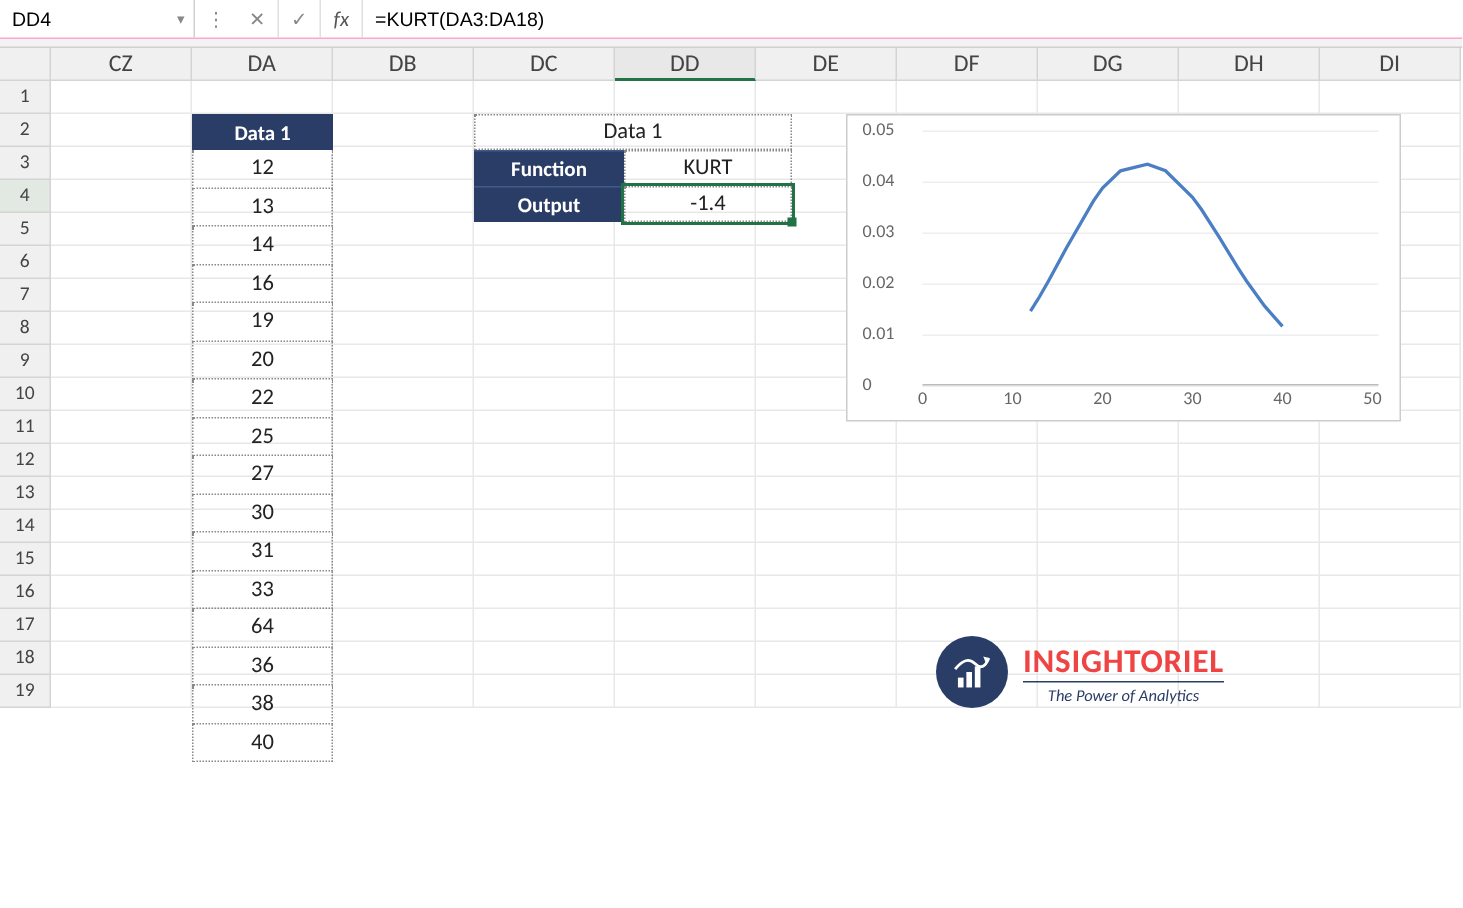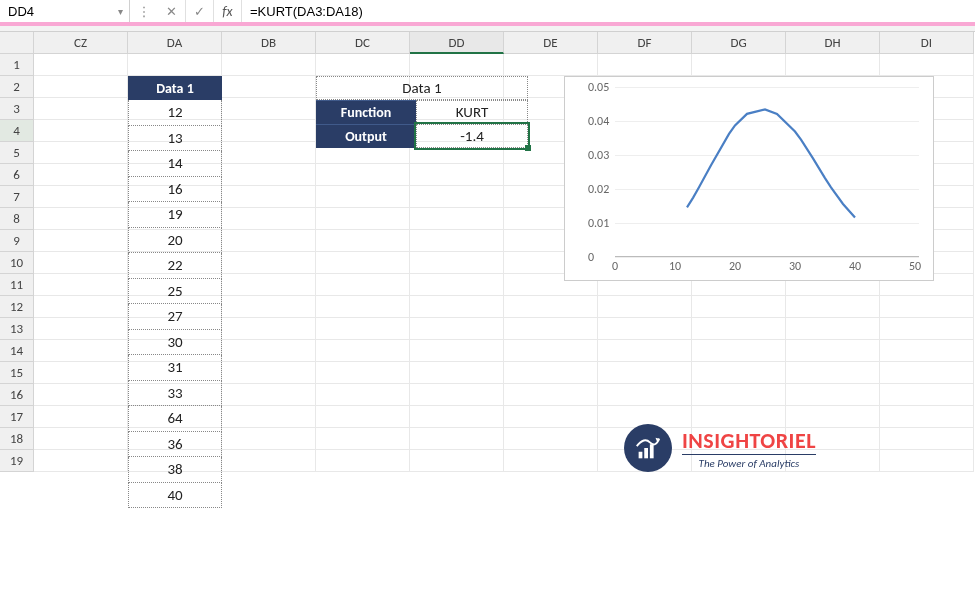--- a/index.html
+++ b/index.html
@@ -10,21 +10,21 @@
     background: #fff;
     width: 975px;
     height: 605px;
     overflow: hidden;
   }
   
   .formula-bar {
     display: flex;
     align-items: flex-end;
     height: 26px;
-    border-bottom: 4px solid #f9a8d4;
+    border-bottom: 1px solid #f9a8d4;
     background: #fff;
   }
   .name-box {
     width: 130px;
     height: 100%;
     display: flex;
     align-items: center;
     padding: 0 8px;
     border-right: 1px solid #d0d0d0;
     position: relative;
@@ -70,21 +70,21 @@
     grid-template-columns: 34px repeat(10, 94px);
     grid-auto-rows: 22px;
   }
   .sheet .hdr {
     background: #f0f0f0;
     border-right: 1px solid #d4d4d4;
     border-bottom: 1px solid #d4d4d4;
     display: flex;
     align-items: center;
     justify-content: center;
-    font-size: 13px;
+    font-size: 16px;
     color: #444;
   }
   .sheet .corner {
     background: #f0f0f0;
     border-right: 1px solid #d4d4d4;
     border-bottom: 1px solid #d4d4d4;
   }
   .sheet .rowhdr {
     background: #f0f0f0;
     border-right: 1px solid #d4d4d4;
@@ -179,21 +179,21 @@
   
   .chart-box {
     position: absolute;
     left: 530px; top: 22px;
     width: 370px; height: 205px;
     border: 1px solid #ccc;
     background: #fff;
     padding: 10px 14px 8px 10px;
   }
   .chart-plot { position: relative; width: 100%; height: 170px; }
-  .chart-plot .ytx { position: absolute; left: 0; font-size: 12px; color: #666; transform: translateY(-50%); margin-left: 13px; }
+  .chart-plot .ytx { position: absolute; left: 0; font-size: 12px; color: #666; transform: translateY(-50%); }
   .chart-plot .xtx { position: absolute; bottom: -16px; font-size: 12px; color: #666; transform: translateX(-50%); }
   .chart-plot .grid { position: absolute; left: 40px; right: 0; height: 0; border-top: 1px solid #eee; }
   .chart-plot .axis-x { position: absolute; left: 40px; right: 0; bottom: 0; border-top: 1px solid #bbb; }
   .chart-plot svg { position: absolute; left: 40px; top: 0; right:0; bottom:0; width: 300px; height: 170px; overflow: visible;}
 
   
   .logo { position: absolute; left: 590px; top: 370px; display: flex; align-items: center; gap: 10px; }
   .logo .mark {
     width: 48px; height: 48px; border-radius: 50%;
     background: #2a3d66;

